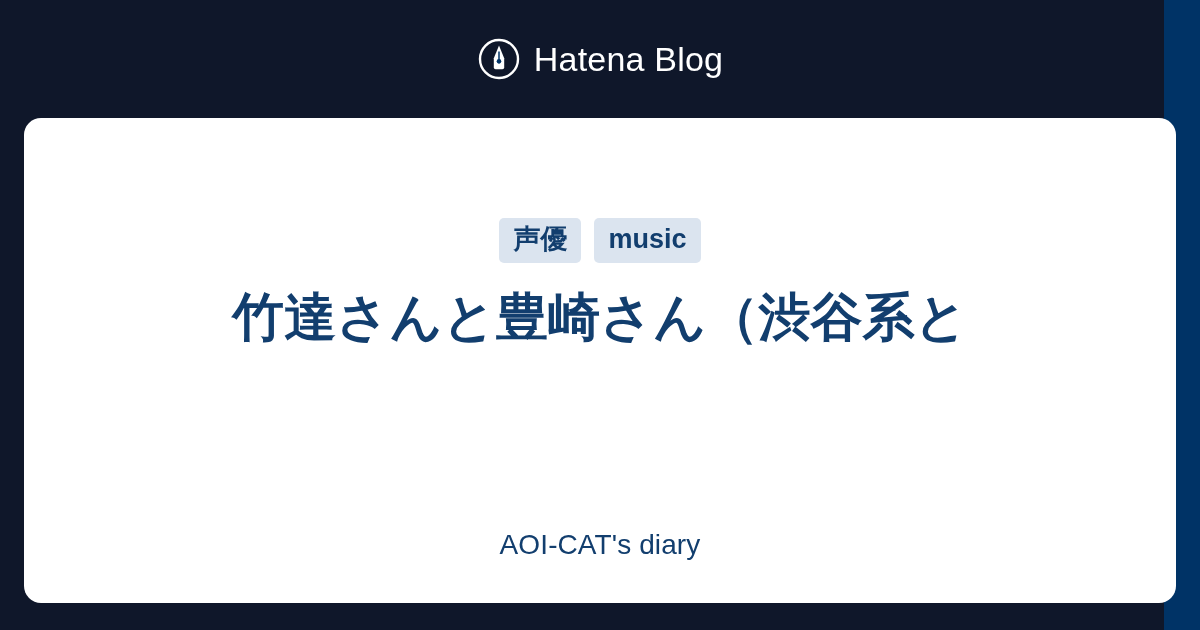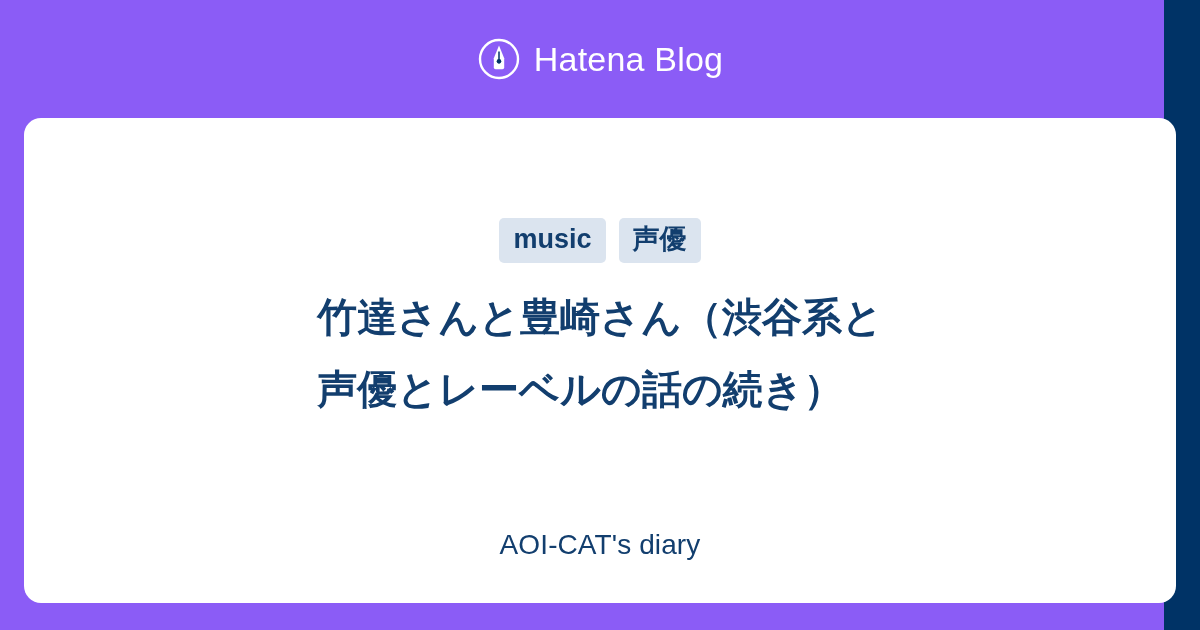--- a/index.html
+++ b/index.html
@@ -13,21 +13,21 @@
   body {
     background: #003366;
     font-family: "Liberation Sans", "DejaVu Sans", sans-serif;
     -webkit-font-smoothing: antialiased;
   }
 
   .ogp-card {
     position: relative;
     width: 1164px;
     height: 630px;
-    background: #8b5cf6;
+    background: #0f172a;
   }
 
   
   .brand-header {
     position: absolute;
     top: 0;
     left: 0;
     width: 1200px;
     height: 118px;
     display: flex;
@@ -87,24 +87,24 @@
     line-height: 1;
     padding: 8px 14px 10px;
     border-radius: 5px;
     white-space: nowrap;
   }
 
   
   .entry-title {
     margin-top: 18px;
     color: #123e6e;
-    font-size: 40px;
+    font-size: 52px;
     font-weight: 700;
     line-height: 72px;
-    text-align: left;
+    text-align: right;
     letter-spacing: 0px;
     max-width: 820px;
   }
 
   
   .blog-name {
     position: absolute;
     left: 0;
     right: 0;
     top: 410px;
@@ -129,25 +129,24 @@
         <path d="M22 14.5 L22 26.5" stroke="#003366" stroke-width="1.5" fill="none"></path>
         <circle cx="22" cy="24.2" r="2.3" fill="#003366"></circle>
       </svg>
     </span>
     <span class="brand-name">Hatena Blog</span>
   </div>
 
   <div class="content-card">
 
     <div class="tag-list">
+      <span class="tag-item">声優</span>
       <span class="tag-item">music</span>
-      <span class="tag-item">声優</span>
     </div>
 
     <h1 class="entry-title">
       <span>竹達さんと豊崎さん（渋谷系と</span><br>
-      <span>声優とレーベルの話の続き）</span>
     </h1>
 
     <div class="blog-name">AOI-CAT's diary</div>
 
   </div>
 </div>
 
 </body></html>

